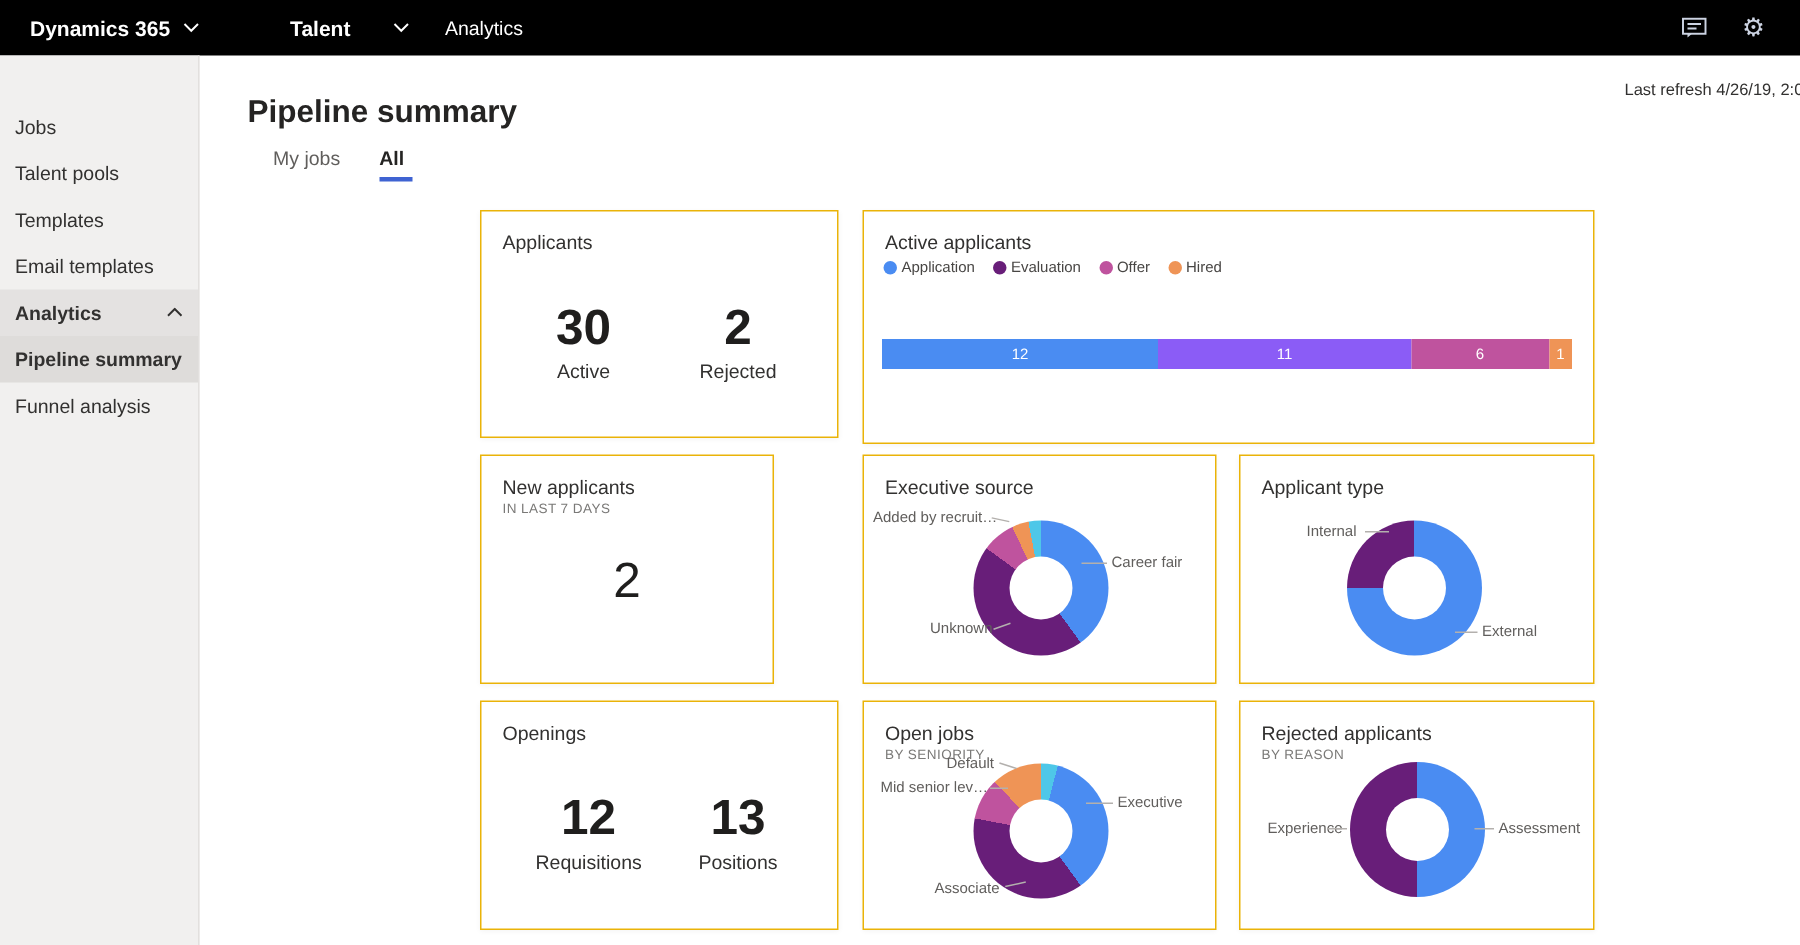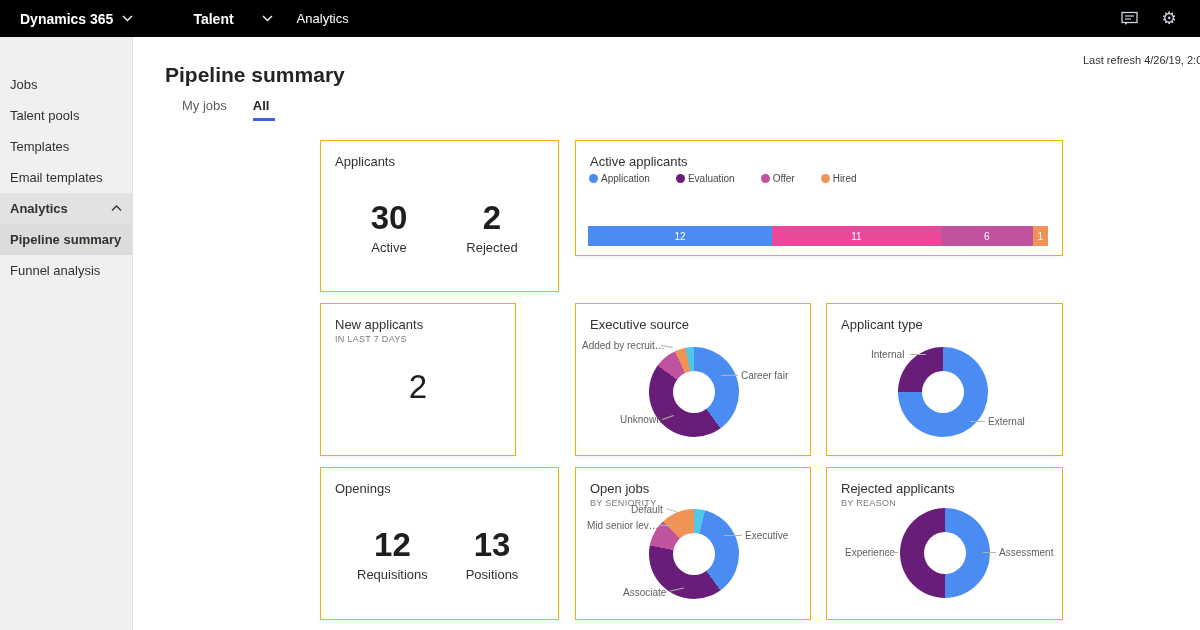--- a/index.html
+++ b/index.html
@@ -27,37 +27,37 @@
   .page-title{position:absolute;left:165px;top:49px;font-size:21px;font-weight:600;color:#252423}
   .last-refresh{position:absolute;left:1083px;top:54px;font-size:11px;color:#323130;white-space:nowrap}
   
   .tabs{position:absolute;left:182px;top:98px;display:flex;gap:26px}
   .tab{position:relative;font-size:13px;color:#605e5c;cursor:pointer;padding-bottom:14px}
   .tab.active{color:#252423;font-weight:bold}
   .tab-underline{position:absolute;left:0;bottom:6px;width:22px;height:3px}
   
   .card{position:absolute;background:#fff;border:1px solid #eab308;box-sizing:border-box;box-shadow:0 1.6px 3.6px rgba(0,0,0,.05)}
   #card-applicants{left:320px;top:140px;width:239px;height:152px}
-  #card-active{left:575px;top:140px;width:488px;height:116px}
+  #card-active{left:575px;top:140px;width:488px;height:156px}
   #card-new{left:320px;top:303px;width:196px;height:153px}
   #card-source{left:575px;top:303px;width:236px;height:153px}
   #card-type{left:826px;top:303px;width:237px;height:153px}
   #card-openings{left:320px;top:467px;width:239px;height:153px}
   #card-openjobs{left:575px;top:467px;width:236px;height:153px}
   #card-rejected{left:826px;top:467px;width:237px;height:153px}
   .card-title{position:absolute;left:14px;top:13px;font-size:13px;color:#323130}
   .card-sub{position:absolute;left:14px;top:30px;font-size:9px;color:#7a7977;letter-spacing:.3px}
   
   .stats{position:absolute;left:0;top:58px;right:0;display:flex;justify-content:space-between;padding:0 34px 0 36px;text-align:center}
   .stat{min-width:64px}
   .stat-value{font-size:33px;font-weight:700;color:#1f1e1d;line-height:1.15}
   .stat-label{font-size:13px;color:#323130;margin-top:3px}
   .big-value{position:absolute;left:0;right:0;top:64px;text-align:center;font-size:33px;color:#1f1e1d}
   
-  .legend{position:absolute;left:13px;top:32px;display:flex;gap:26px;align-items:center;font-size:10px;color:#484644}
+  .legend{position:absolute;left:13px;top:32px;display:flex;gap:12px;align-items:center;font-size:10px;color:#484644}
   .legend-item{display:inline-flex;align-items:center}
   .legend-dot{width:9px;height:9px;border-radius:50%;display:inline-block;margin-right:3px}
   .stackbar{position:absolute;left:12px;right:14px;top:85px;height:20px;display:flex}
   .bar-seg{display:flex;align-items:center;justify-content:center;flex-basis:0}
   .bar-seg span{color:#fff;font-size:10px}
   
   .donut{position:absolute;width:90px;height:90px;border-radius:50%}
   .donut::after{content:"";position:absolute;inset:24px;border-radius:50%;background:#fff}
   .dlabel{position:absolute;font-size:10px;color:#605e5c;white-space:nowrap}
   .dline{position:absolute;height:1px;background:#b3b0ad}
@@ -163,21 +163,21 @@
       </span>
       <span class="legend-item">
         <span class="legend-dot" style="background: rgb(239, 148, 86);"></span>
         <span>Hired</span>
       </span>
     </div>
   <div class="stackbar">
       <div class="bar-seg" style="flex-grow: 12; background: rgb(74, 140, 242);">
         <span>12</span>
       </div>
-      <div class="bar-seg" style="flex-grow: 11; background: #ec4899;">
+      <div class="bar-seg" style="flex-grow: 11; background: #8b5cf6;">
         <span>11</span>
       </div>
       <div class="bar-seg" style="flex-grow: 6; background: rgb(191, 83, 158);">
         <span>6</span>
       </div>
       <div class="bar-seg" style="flex-grow: 1; background: rgb(239, 148, 86);">
         <span>1</span>
       </div>
     </div>
 </section>

